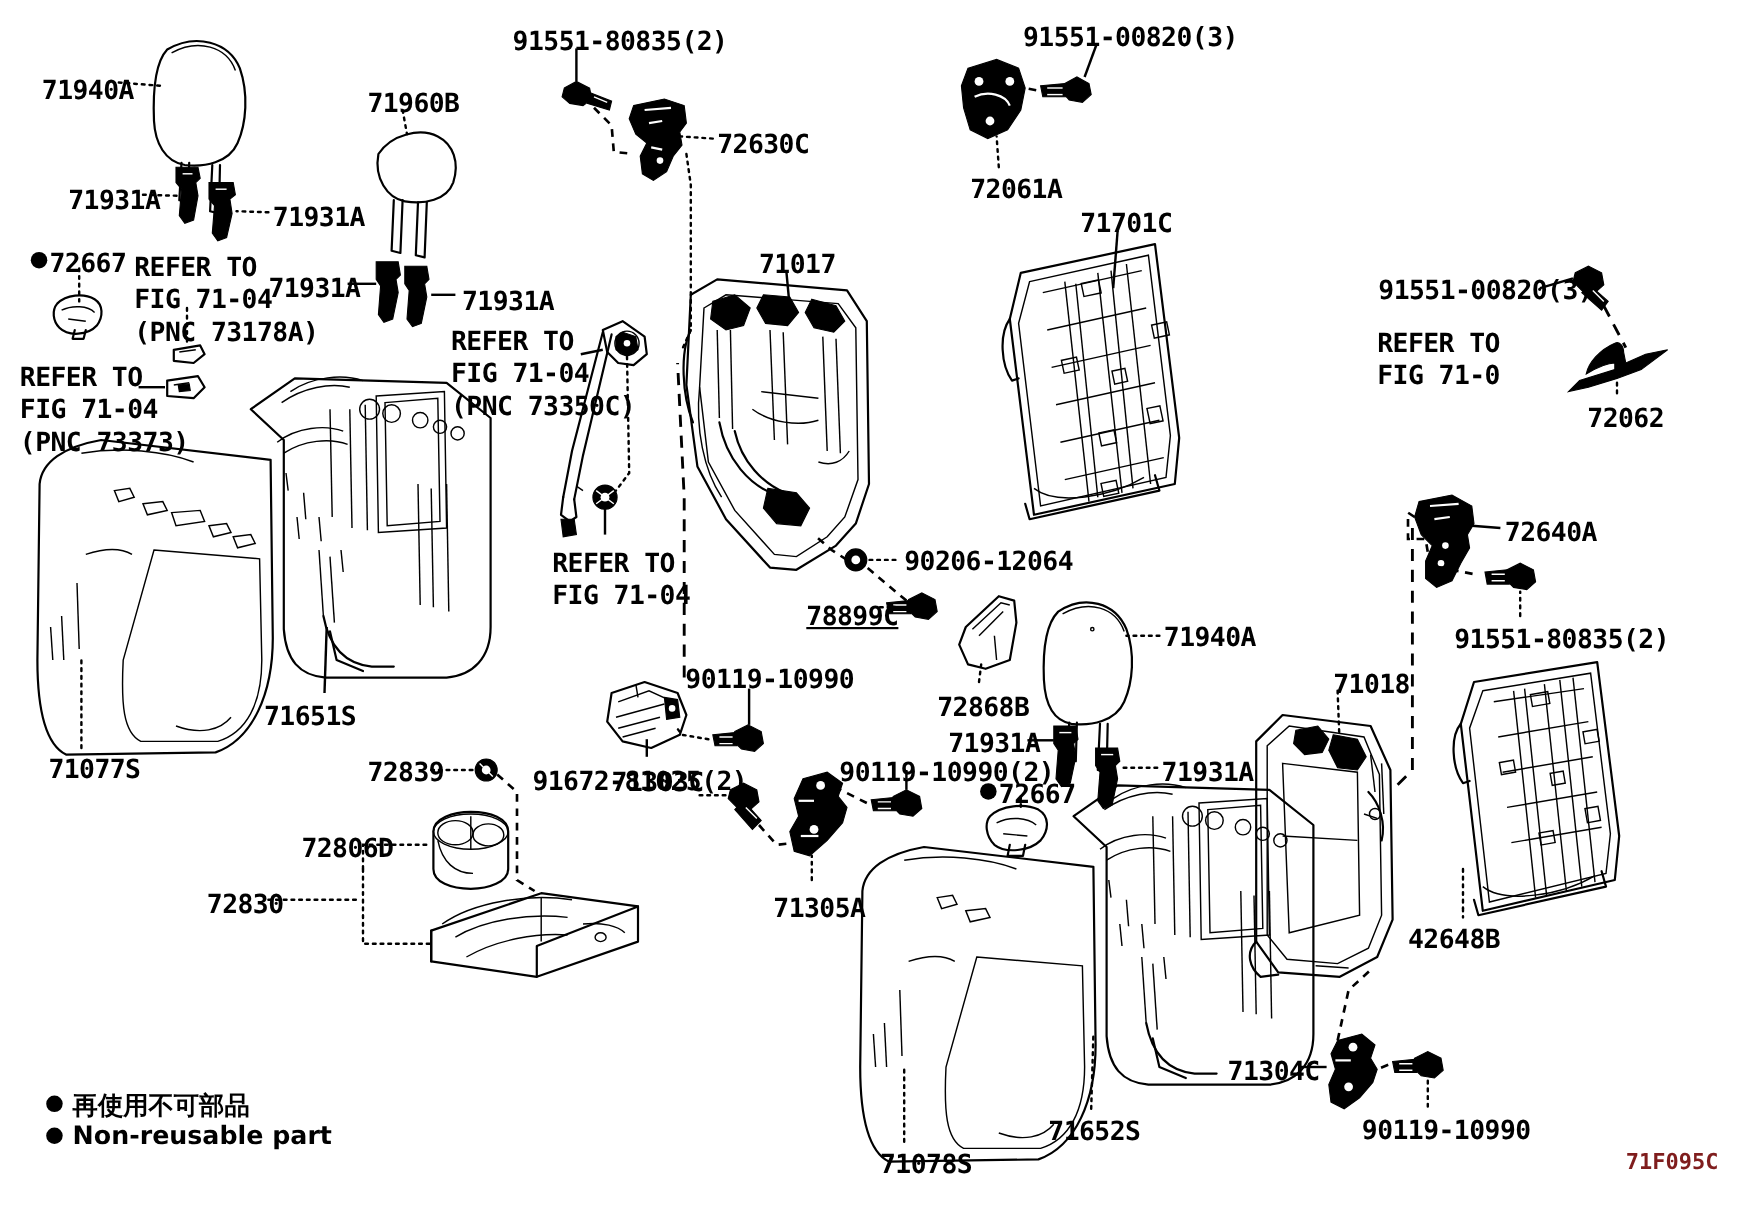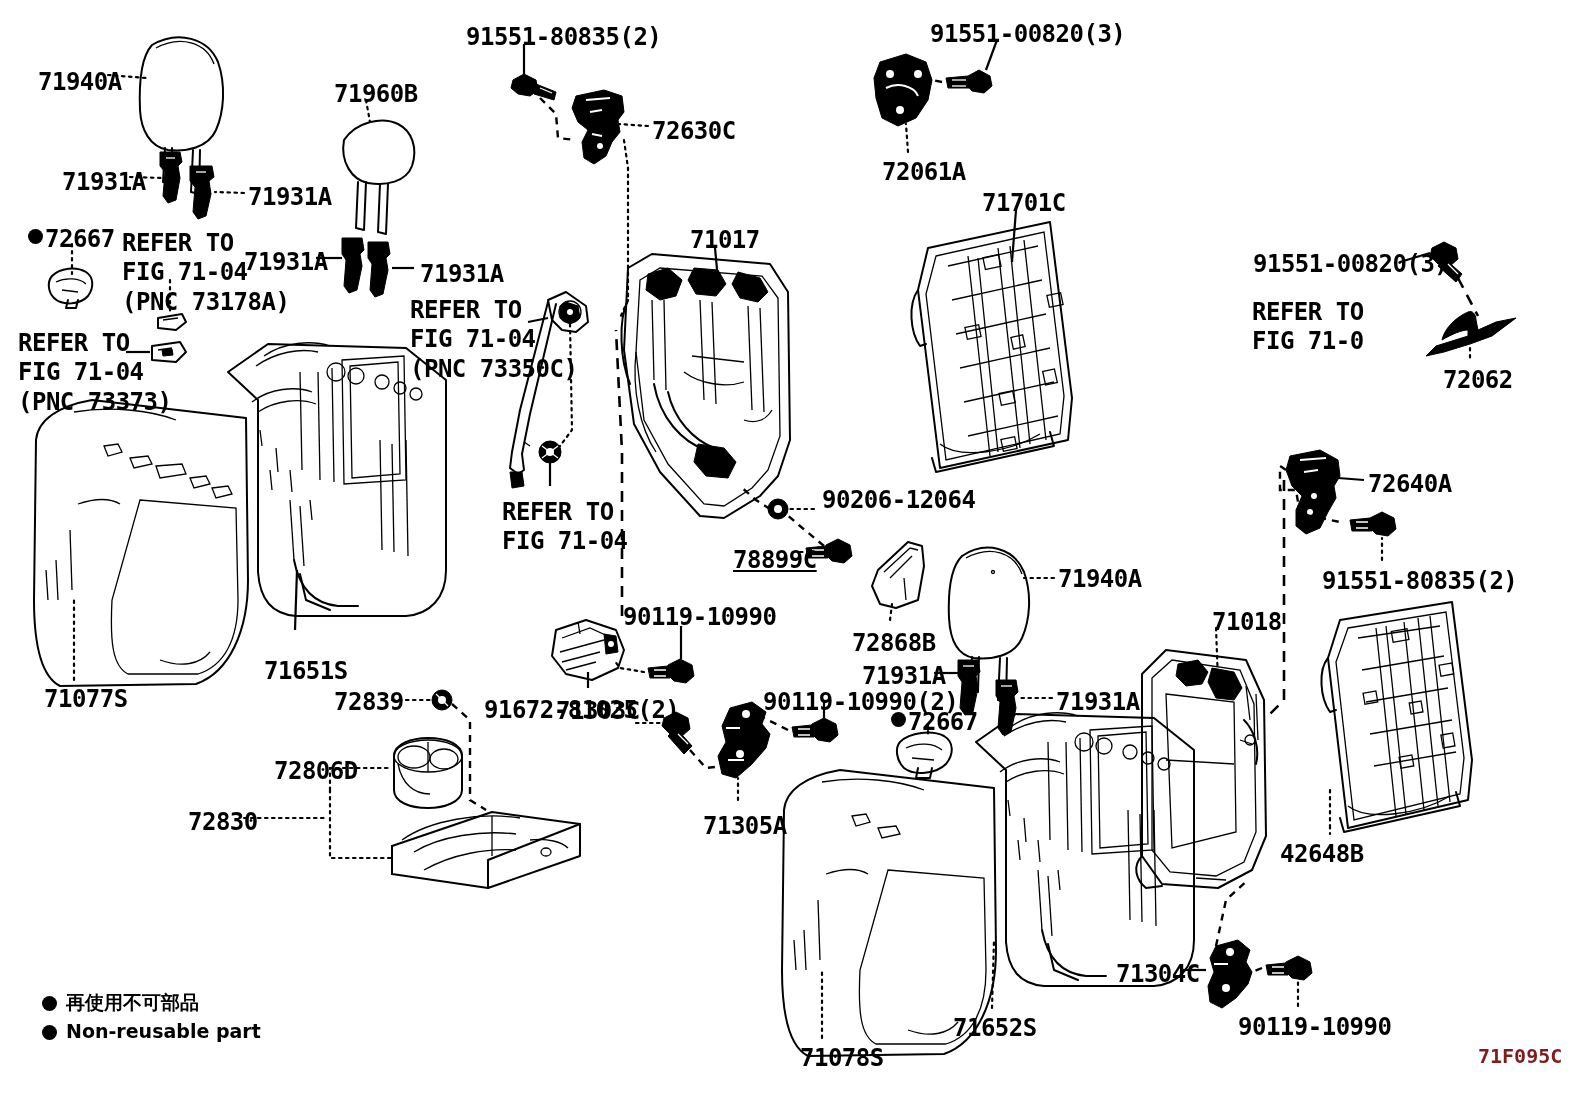--- a/index.html
+++ b/index.html
@@ -22,21 +22,21 @@
   }
   .lbl.multi{white-space:pre-line;}
   .dot{
     position:absolute;
     width:15px;height:15px;border-radius:50%;
     background:#000;
   }
   .legend{
     position:absolute;
     font-family:"DejaVu Sans","Liberation Sans",sans-serif;
-    font-size:19px;font-weight:bold;color:#000;white-space:pre;
+    font-size:23px;font-weight:bold;color:#000;white-space:pre;
   }
   .figcode{
     position:absolute;
     font-family:"DejaVu Sans Mono","Liberation Mono",monospace;
     font-size:20px;font-weight:bold;color:#7f1d1d;
   }
   svg.art{position:absolute;left:0;top:0;width:1592px;height:1099px;overflow:visible;}
   .ln{stroke:#000;fill:none;}
   .solid{stroke-width:2.2;}
   .dotl{stroke-width:2.2;stroke-dasharray:2.5 4.5;stroke-linecap:round;}
@@ -542,30 +542,30 @@
       <div class="lbl" style="left: 982px; top: 189px;">71701C</div>
       <div class="lbl" style="left: 690px; top: 226px;">71017</div>
       <div class="lbl" style="left: 62px; top: 168px;">71931A</div>
       <div class="lbl" style="left: 248px; top: 183px;">71931A</div>
       <div class="lbl" style="left: 244px; top: 248px;">71931A</div>
       <div class="lbl" style="left: 420px; top: 260px;">71931A</div>
       <div class="dot" style="left: 28px; top: 229px;"></div>
       <div class="lbl" style="left: 45px; top: 225px;">72667</div>
       <div class="lbl" style="left: 1253px; top: 250px;">91551-00820(3)</div>
       <div class="lbl" style="left: 1443px; top: 366px;">72062</div>
-      <div class="lbl" style="left: 822px; top: 486px; text-align: center;">90206-12064</div>
+      <div class="lbl" style="left: 822px; top: 496px; text-align: center;">90206-12064</div>
       <div class="lbl" style="left: 733px; top: 546px; text-decoration: underline;">78899C</div>
       <div class="lbl" style="left: 1368px; top: 470px;">72640A</div>
       <div class="lbl" style="left: 1322px; top: 567px;">91551-80835(2)</div>
       <div class="lbl" style="left: 1058px; top: 565px;">71940A</div>
       <div class="lbl" style="left: 852px; top: 629px;">72868B</div>
       <div class="lbl" style="left: 862px; top: 662px;">71931A</div>
       <div class="lbl" style="left: 1056px; top: 688px;">71931A</div>
       <div class="lbl" style="left: 1188px; top: 608px; margin-left: 24px;">71018</div>
-      <div class="lbl" style="left: 264px; top: 637px; margin-top: 20px;">71651S</div>
+      <div class="lbl" style="left: 240px; top: 637px;">71651S</div>
       <div class="lbl" style="left: 44px; top: 685px;">71077S</div>
       <div class="lbl" style="left: 623px; top: 603px;">90119-10990</div>
       <div class="lbl" style="left: 556px; top: 697px;">71303C</div>
       <div class="lbl" style="left: 334px; top: 688px;">72839</div>
       <div class="lbl" style="left: 484px; top: 696px;">91672-81025(2)</div>
       <div class="lbl" style="left: 763px; top: 688px;">90119-10990(2)</div>
       <div class="dot" style="left: 891px; top: 712px;"></div>
       <div class="lbl" style="left: 908px; top: 708px;">72667</div>
       <div class="lbl" style="left: 274px; top: 757px;">72806D</div>
       <div class="lbl" style="left: 188px; top: 808px;">72830</div>

